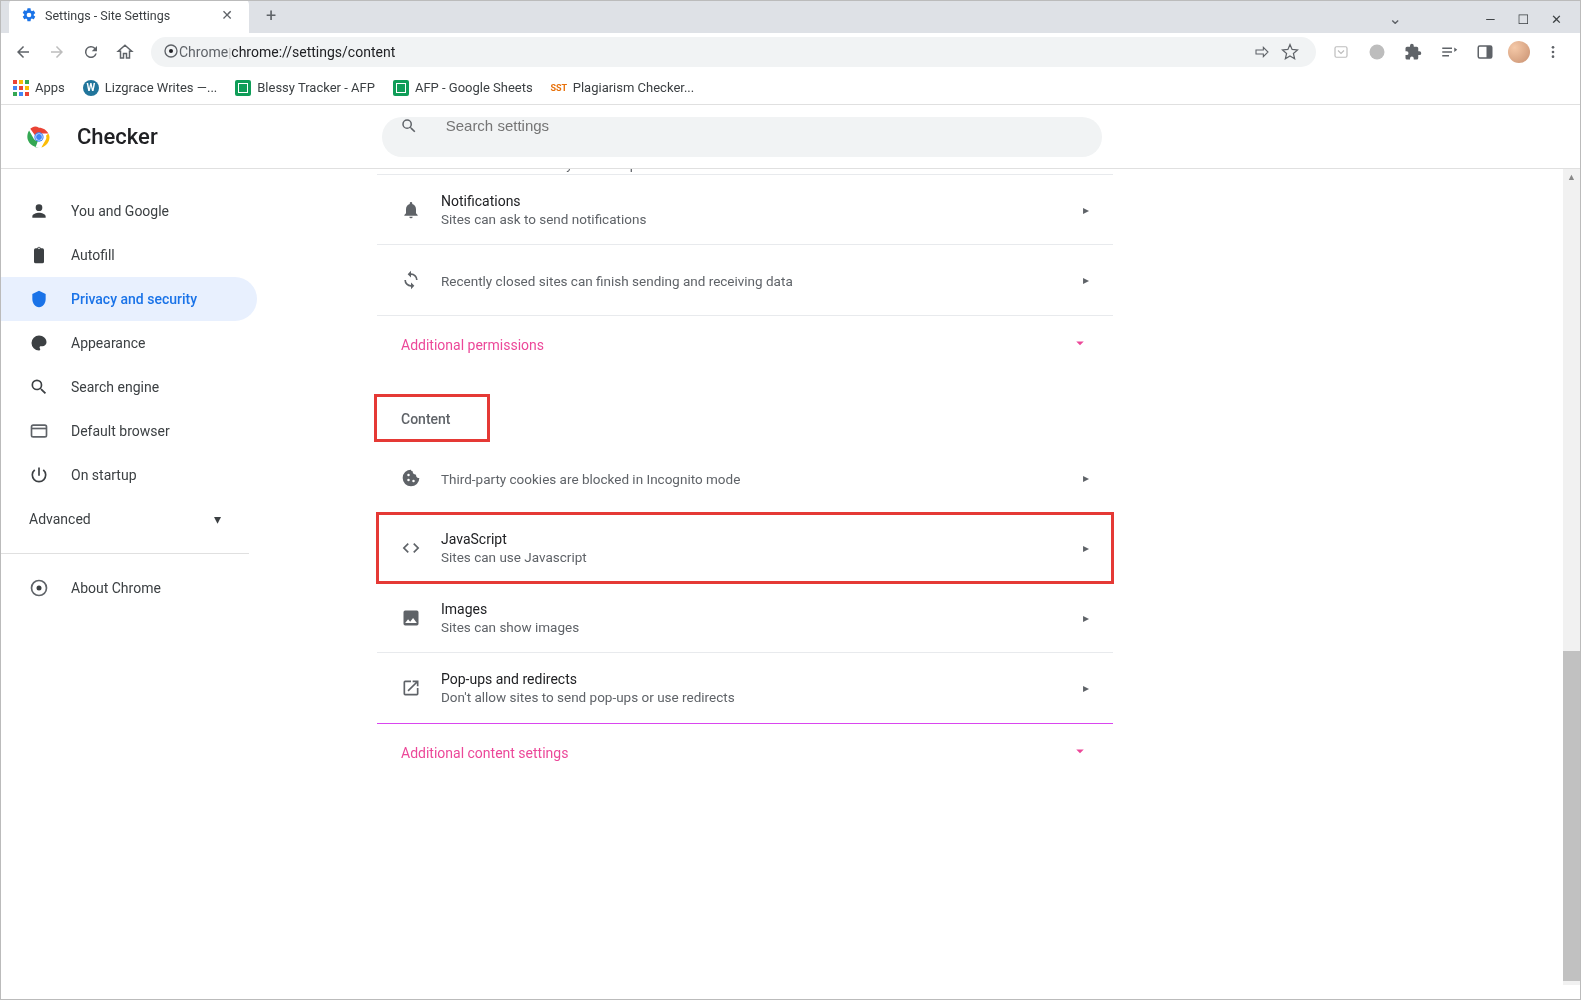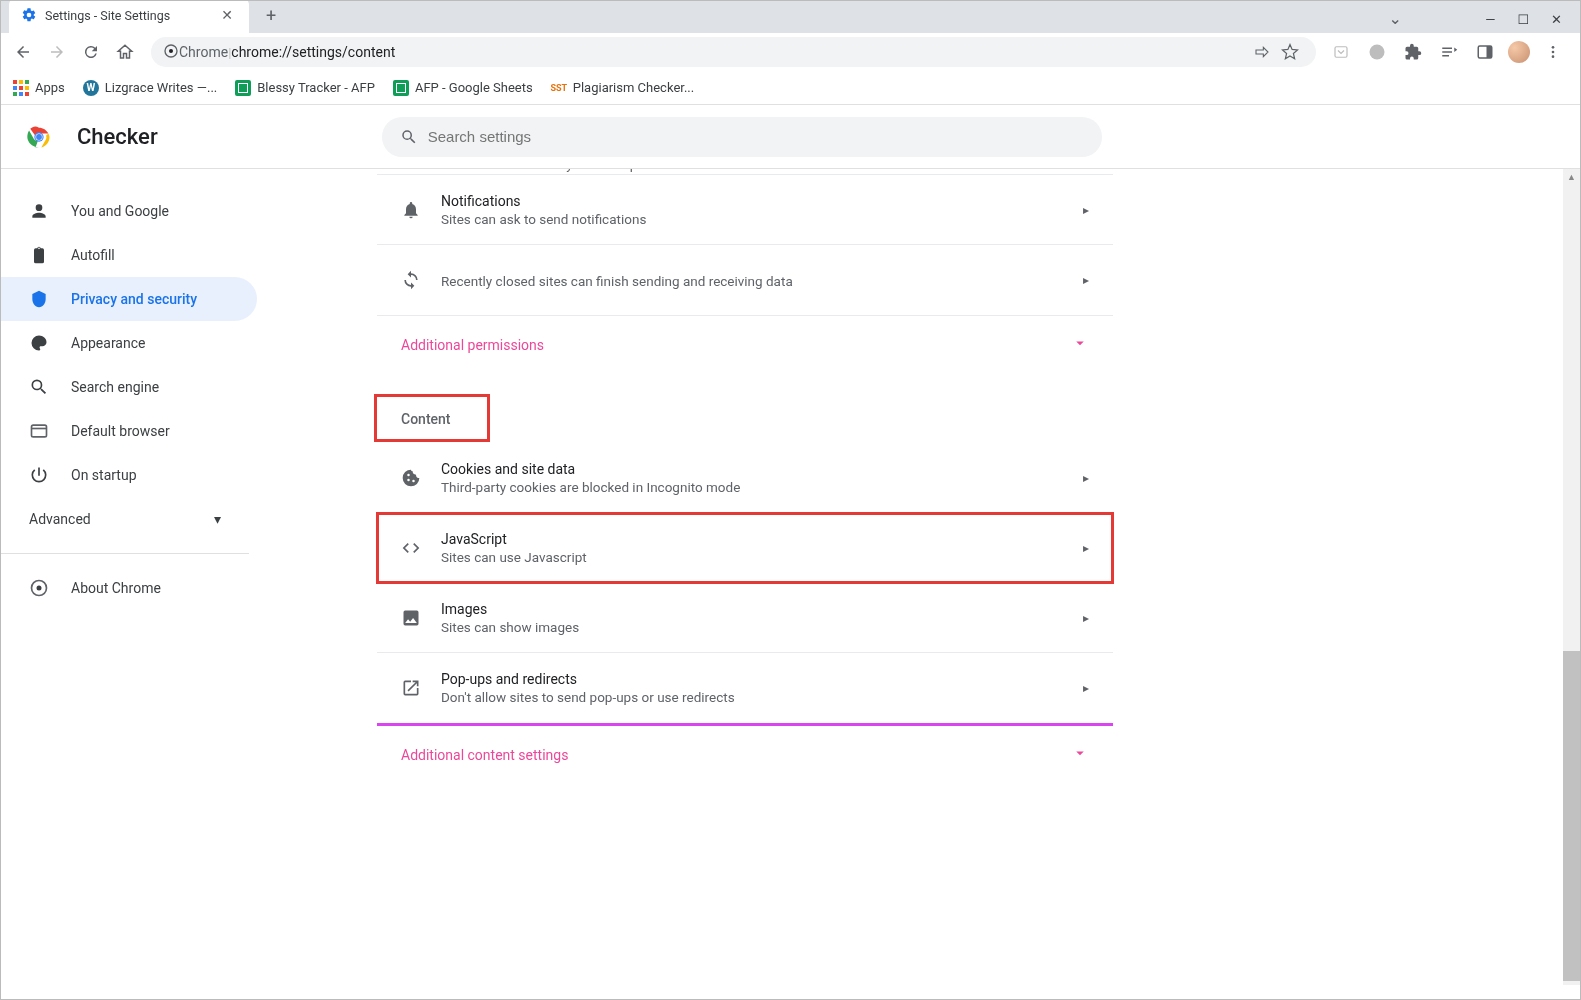--- a/index.html
+++ b/index.html
@@ -37,21 +37,21 @@
 .apps-grid span:nth-child(7){background:#34a853}.apps-grid span:nth-child(8){background:#4285f4}.apps-grid span:nth-child(9){background:#ea4335}
 .sheets-icon { width:16px; height:16px; background:#0f9d58; border-radius:2px; position:relative; }
 .sheets-icon::after{content:"";position:absolute;inset:3px;border:1px solid #fff;}
 .wp-icon { width:16px;height:16px;border-radius:50%;background:#21759b;color:#fff;font-size:10px;display:flex;align-items:center;justify-content:center;font-weight:bold;}
 .sst-icon { font-size:9px; font-weight:bold; color:#e8710a;}
 
 
 .settings-header { height: 64px; display: flex; align-items: center; padding: 0 24px; border-bottom: 1px solid #e0e0e0; gap: 24px; }
 .chrome-logo { width: 28px; height: 28px; }
 .settings-title { font-size: 22px; font-weight:500; color:#202124; flex-shrink:0; }
-.search-box { flex:1; max-width: 720px; margin-left: 200px; height: 40px; background: #f1f3f4; border-radius: 40px; display:flex; align-items:center; padding:0 18px; gap:10px; color:#5f6368; }
+.search-box { flex:1; max-width: 720px; margin-left: 200px; height: 40px; background: #f1f3f4; border-radius: 40px; display:flex; align-items:flex-start; padding:0 18px; gap:28px; color:#5f6368; }
 .search-box input { border:none; background:transparent; outline:none; font-size:15px; color:#202124; flex:1; }
 
 
 .body-area { display:flex; height: calc(1000px - 46px - 38px - 34px - 64px - 2px); position:relative; }
 .sidebar { width: 272px; padding-top: 20px; }
 .side-item { display:flex; align-items:center; height:44px; padding-left: 28px; gap:22px; color:#3c4043; font-size:14px; cursor:pointer; border-radius: 0 22px 22px 0; margin-right:16px; }
 .side-item.active { background:#e8f0fe; color:#1a73e8; font-weight:500; }
 .side-item svg, .side-item .si-icon { width:20px; height:20px; flex-shrink:0; }
 .side-divider { height:1px; background:#e0e0e0; margin:12px 24px 12px 0; }
 .side-adv { display:flex; align-items:center; justify-content:space-between; padding: 14px 28px; font-size:14px; color:#3c4043; cursor:pointer; width: 248px; }
@@ -336,21 +336,20 @@
         <span class="section-label redbox">Content</span>
       </div>
       <div class="card">
         <div class="row">
           <div class="row-icon">
               <svg width="20" height="20" viewBox="0 0 24 24">
                 <path d="M12 2a10 10 0 1 0 10 10 4 4 0 0 1-4-4 4 4 0 0 1-4-4 2 2 0 0 1-2-2zm-3 8a1.5 1.5 0 1 1 1.5-1.5A1.5 1.5 0 0 1 9 10zm0 6a1.5 1.5 0 1 1 1.5-1.5A1.5 1.5 0 0 1 9 16zm6 1a1.5 1.5 0 1 1 1.5-1.5A1.5 1.5 0 0 1 15 17z"></path>
               </svg>
             </div>
           <div class="row-text">
-            <div class="row-title">Cookies and site data</div>
             <div class="row-sub">Third-party cookies are blocked in Incognito mode</div>
           </div>
           <div class="row-arrow">▸</div>
         </div>
         <div class="row redbox">
           <div class="row-icon">
               <svg width="20" height="20" viewBox="0 0 24 24">
                 <path d="M9.4 16.6L4.8 12l4.6-4.6L8 6l-6 6 6 6 1.4-1.4zm5.2 0l4.6-4.6-4.6-4.6L16 6l6 6-6 6-1.4-1.4z"></path>
               </svg>
             </div>
@@ -377,21 +376,21 @@
               <svg width="20" height="20" viewBox="0 0 24 24">
                 <path d="M19 19H5V5h7V3H5a2 2 0 0 0-2 2v14a2 2 0 0 0 2 2h14a2 2 0 0 0 2-2v-7h-2v7zM14 3v2h3.59l-9.83 9.83 1.41 1.41L19 6.41V10h2V3h-7z"></path>
               </svg>
             </div>
           <div class="row-text">
             <div class="row-title">Pop-ups and redirects</div>
             <div class="row-sub">Don't allow sites to send pop-ups or use redirects</div>
           </div>
           <div class="row-arrow">▸</div>
         </div>
-        <div class="expander-row" style="border-top:3px solid #d946ef;">
+        <div class="expander-row" style="border-top:1px solid #d946ef;">
           <span>Additional content settings</span>
           <span><svg width="18" height="18" viewBox="0 0 24 24">
                 <path d="M7 10l5 5 5-5z"></path>
               </svg></span>
         </div>
       </div>
     </div>
   </div>
 
   <div class="page-scrollbar">

